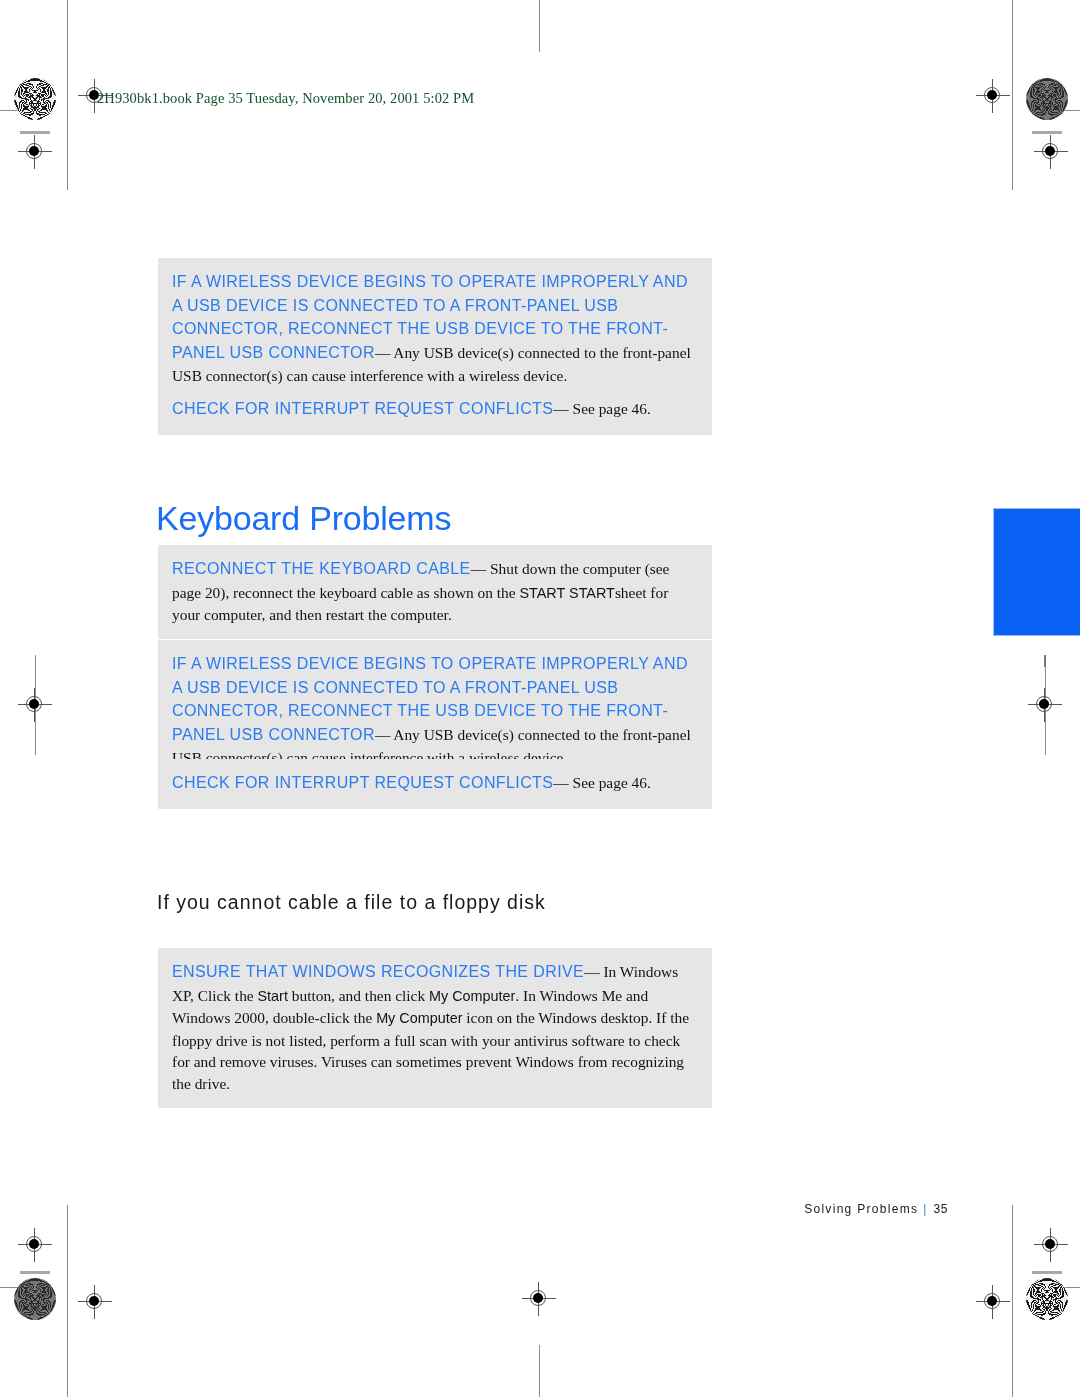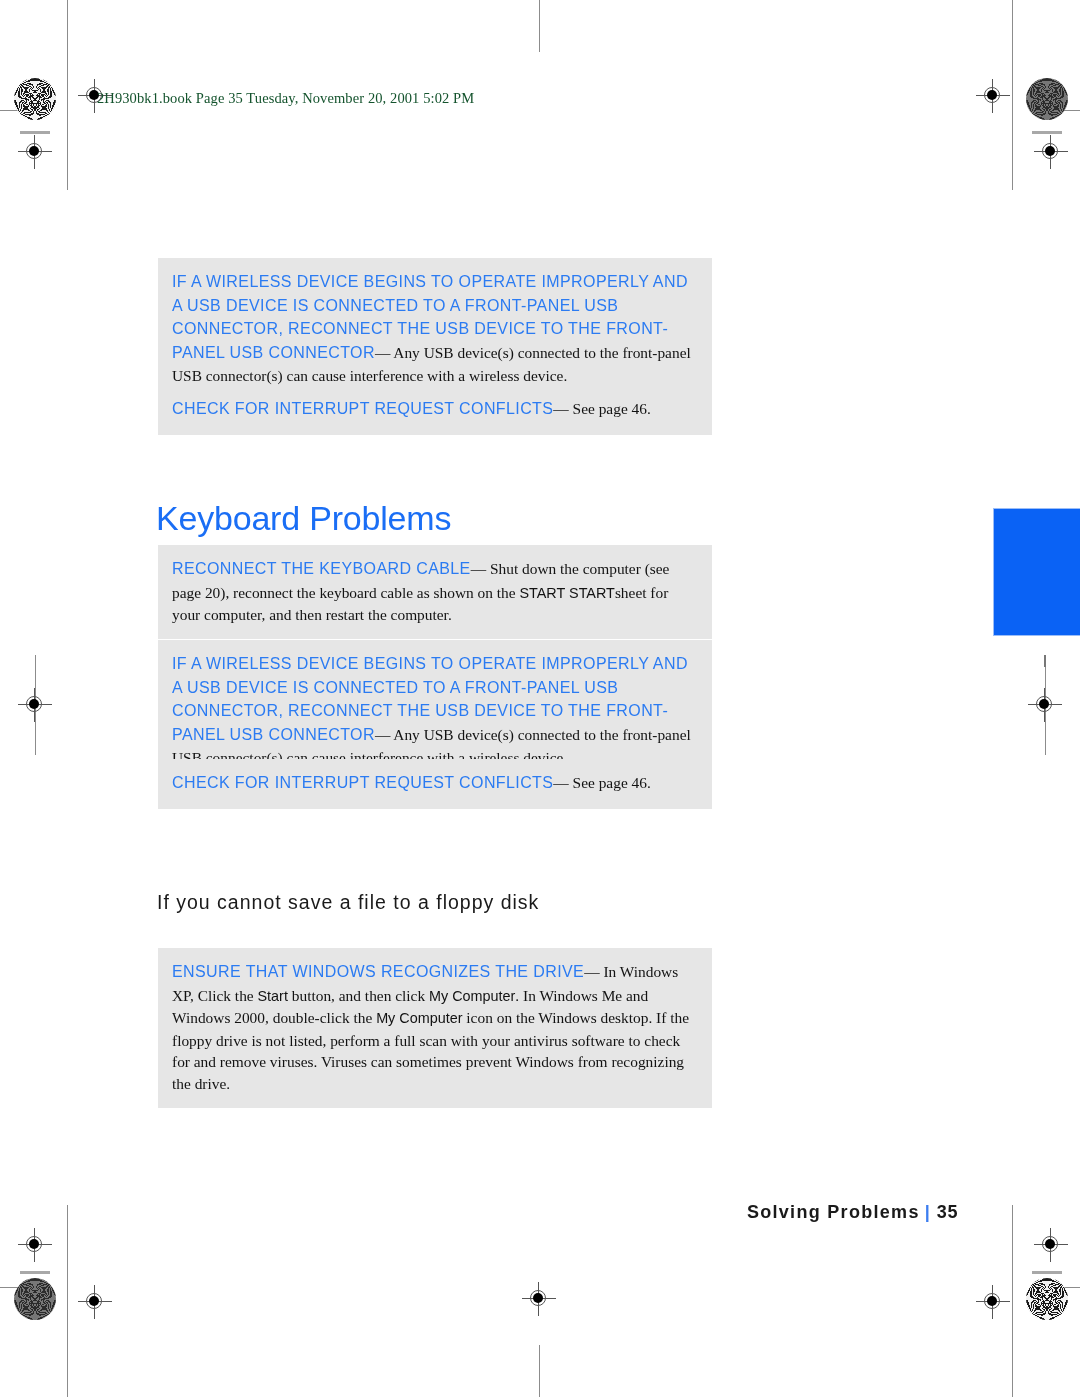--- a/index.html
+++ b/index.html
@@ -167,28 +167,27 @@
     font-size: 15.4px;
     letter-spacing: 0;
   }
   .ui {
     font-family: "Liberation Sans", sans-serif;
     font-size: 14.4px;
   }
 
   .footer {
     position: absolute;
-    right: 122px;
+    right: 132px;
     top: 1202px;
     font-family: "Liberation Sans", sans-serif;
-    font-size: 18px;
+    font-size: 12px;
     color: #1a1a1a;
     letter-spacing: 1.3px;
     white-space: nowrap;
-    font-weight: bold;
   }
   .footer .sep {
     color: #3c7df0;
     letter-spacing: 0;
     padding: 0 7px 0 5px;
   }
   .footer .pg { letter-spacing: 0.6px; }
 </style>
 </head>
 <body>
@@ -320,21 +319,21 @@
     </p>
   </div>
 
   <div class="tipbox" style="top:759px;">
     <p>
       <span class="lead"><span class="cap">Check for interrupt request conflicts</span></span><span class="dash">—</span><span> See page 46.</span>
     </p>
   </div>
 
 
-  <div class="h2" style="top:891px;">If you cannot save a file to a floppy disk</div>
+  <div class="h2" style="top:891px;">If you cannot cable a file to a floppy disk</div>
 
   <div class="tipbox" style="top:948px;">
     <p>
       <span class="lead"><span class="cap">Ensure that Windows recognizes the drive</span></span><span class="dash">—</span><span> In Windows XP, Click the </span><span class="ui">Start</span><span> button, and then click </span><span class="ui">My Computer</span><span>. In Windows Me and Windows 2000, double-click the </span><span class="ui">My Computer</span><span> icon on the Windows desktop. If the floppy drive is not listed, perform a full scan with your antivirus software to check for and remove viruses. Viruses can sometimes prevent Windows from recognizing the drive.</span>
     </p>
   </div>
 
   <div class="footer">
     <span>Solving Problems</span><span class="sep">|</span><span class="pg">35</span>
   </div>

